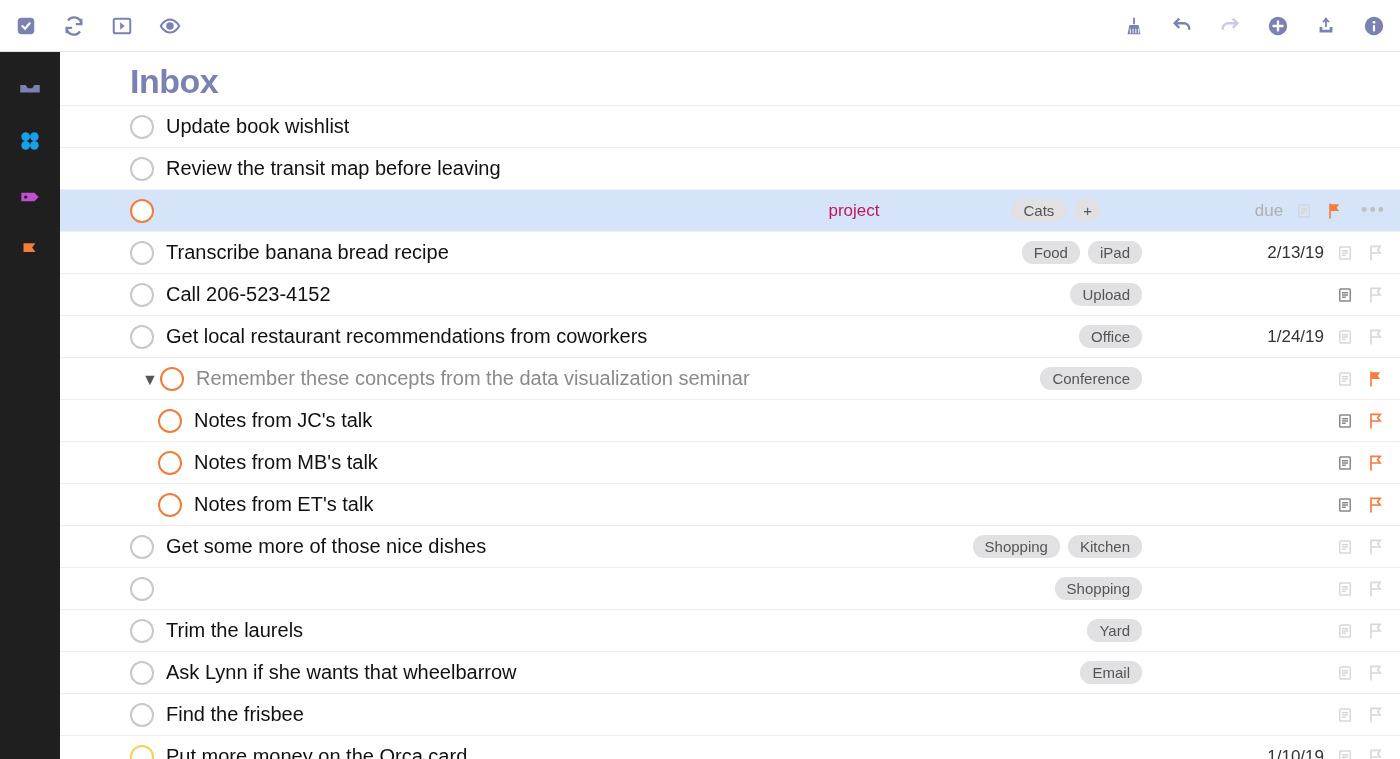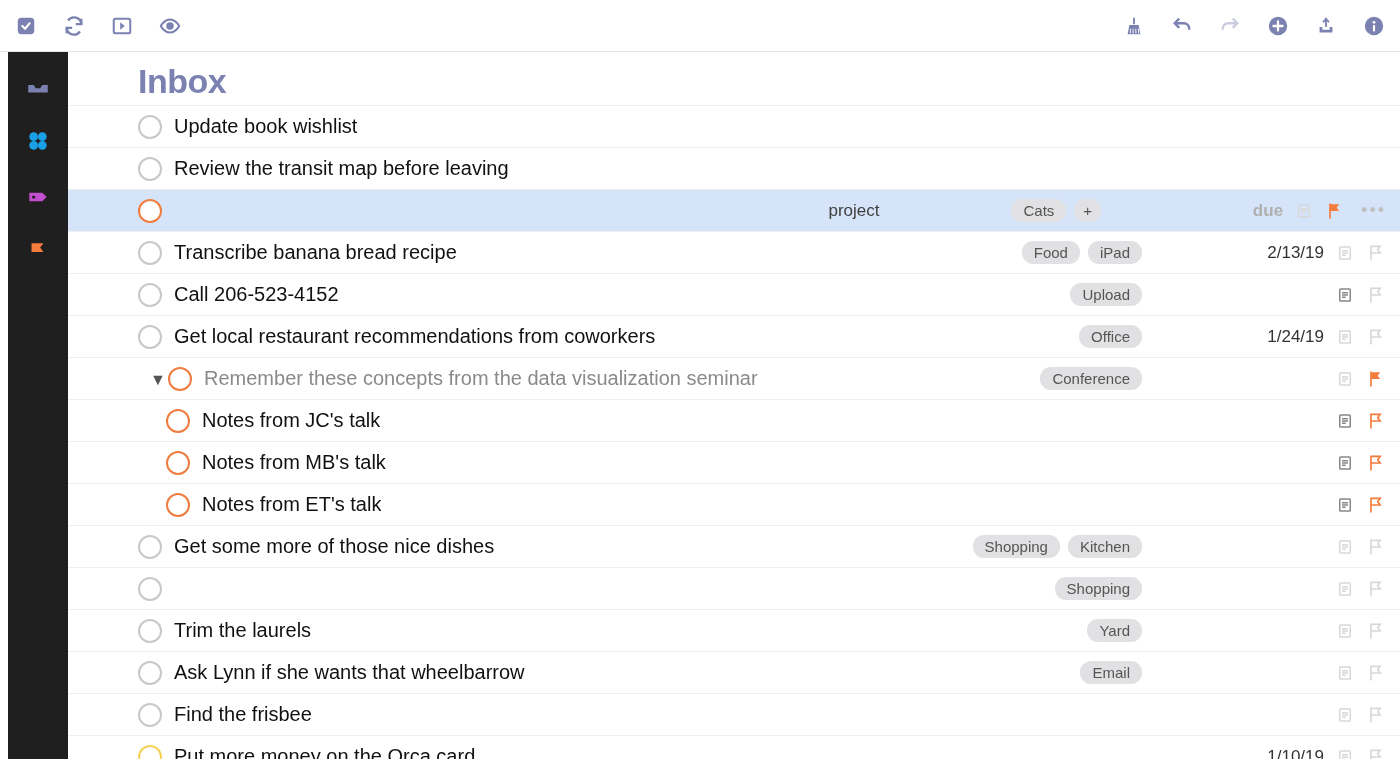--- a/index.html
+++ b/index.html
@@ -3,43 +3,43 @@
 <meta charset="utf-8">
 <style>
 * { margin: 0; padding: 0; box-sizing: border-box; }
 html, body { width: 1400px; height: 759px; font-family: -apple-system, "Helvetica Neue", Arial, sans-serif; background: #fff; overflow: hidden; }
 .app { display: flex; flex-direction: column; width: 100%; height: 100%; }
 .toolbar { height: 52px; border-bottom: 1px solid #e5e5e5; display: flex; align-items: center; padding: 0 14px; }
 .toolbar-left { display: flex; align-items: center; gap: 24px; }
 .toolbar-right { margin-left: auto; display: flex; align-items: center; gap: 24px; }
 .tb-icon { width: 24px; height: 24px; display: flex; align-items: center; justify-content: center; cursor: pointer; color: #7b82b1; }
 .tb-icon svg { width: 22px; height: 22px; }
-.content { display: flex; flex: 1; min-height: 0; padding-left: 8px; }
+.content { display: flex; flex: 1; min-height: 0; }
 .sidebar { width: 60px; background: #1f1f1f; display: flex; flex-direction: column; align-items: center; padding-top: 18px; gap: 26px; }
 .sb-icon { width: 30px; height: 30px; display: flex; align-items: center; justify-content: center; cursor: pointer; }
 .sb-icon svg { width: 26px; height: 26px; }
 .main { flex: 1; overflow-y: auto; }
 .page-title { font-size: 34px; font-weight: 700; color: #7b82b1; padding: 10px 0 4px 70px; letter-spacing: -0.5px; }
 .task-row { display: flex; align-items: center; height: 42px; padding: 0 14px 0 70px; border-top: 1px solid #efefef; position: relative; }
 .task-row.selected { background: #d6e4fa; }
 .task-row.child { padding-left: 98px; }
 .task-row.parent { padding-left: 70px; }
 .task-row .status-circle { width: 24px; height: 24px; border-radius: 50%; border: 2.5px solid #c8c8ca; background: #fff; flex: none; margin-right: 12px; cursor: pointer; }
 .status-circle.orange { border-color: #ee7d3f; }
 .status-circle.yellow { border-color: #f4d157; }
 .task-title { font-size: 20px; color: #111; white-space: nowrap; overflow: hidden; text-overflow: ellipsis; }
 .task-title.dim { color: #8a8a8a; }
 .row-right { margin-left: auto; display: flex; align-items: center; gap: 12px; }
-.project-placeholder { color: #404040; font-size: 17px; margin-right: 120px; }
+.project-placeholder { color: #be185d; font-size: 17px; margin-right: 120px; }
 .tags { display: flex; gap: 8px; }
 .tag { background: #e1e1e3; color: #555; font-size: 15px; padding: 3px 12px; border-radius: 11px; white-space: nowrap; }
 .tag.plus { padding: 3px 9px; }
 .spacer-fixed { width: 170px; display: flex; justify-content: flex-end; align-items: center; }
 .date { color: #333; font-size: 17px; width: 80px; text-align: right; }
-.date.due-placeholder { color: #b0b0b0; font-weight: bold; }
+.date.due-placeholder { color: #b0b0b0; }
 .note-icon { width: 18px; height: 18px; }
 .note-icon svg { width: 18px; height: 18px; }
 .note-icon.present { color: #888; }
 .note-icon.absent { color: #d8d8d8; }
 .flag-icon { width: 20px; height: 20px; cursor: pointer; }
 .flag-icon svg { width: 20px; height: 20px; }
 .flag-icon.flagged { color: #f47c3c; }
 .flag-icon.flagged-outline { color: #f47c3c; }
 .flag-icon.unflagged { color: #d8d8d8; }
 .more-icon { color: #c0c0c0; font-size: 18px; letter-spacing: 2px; margin-left: 4px; cursor: pointer; }

